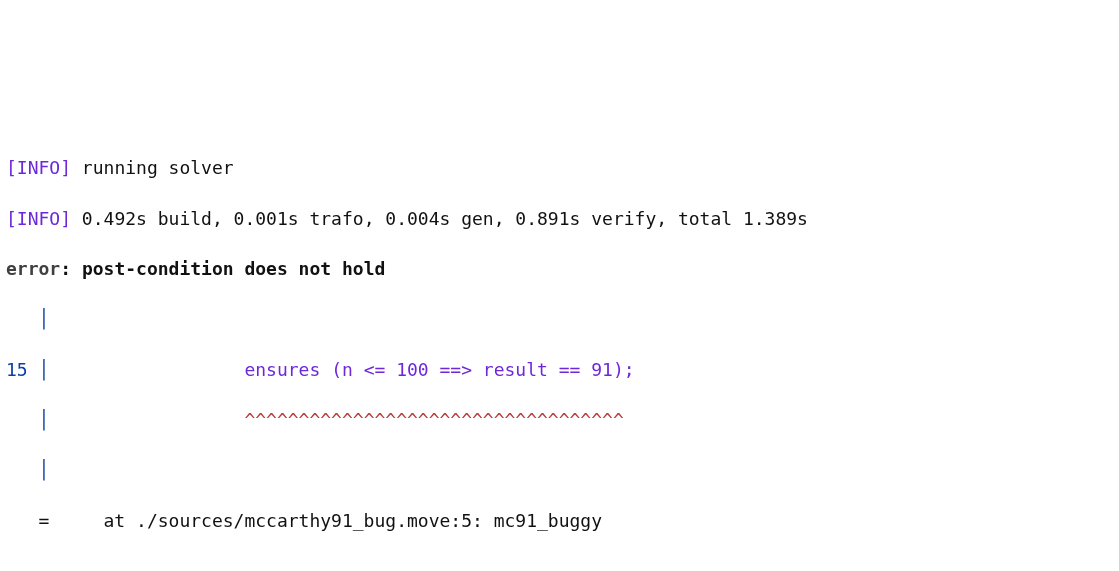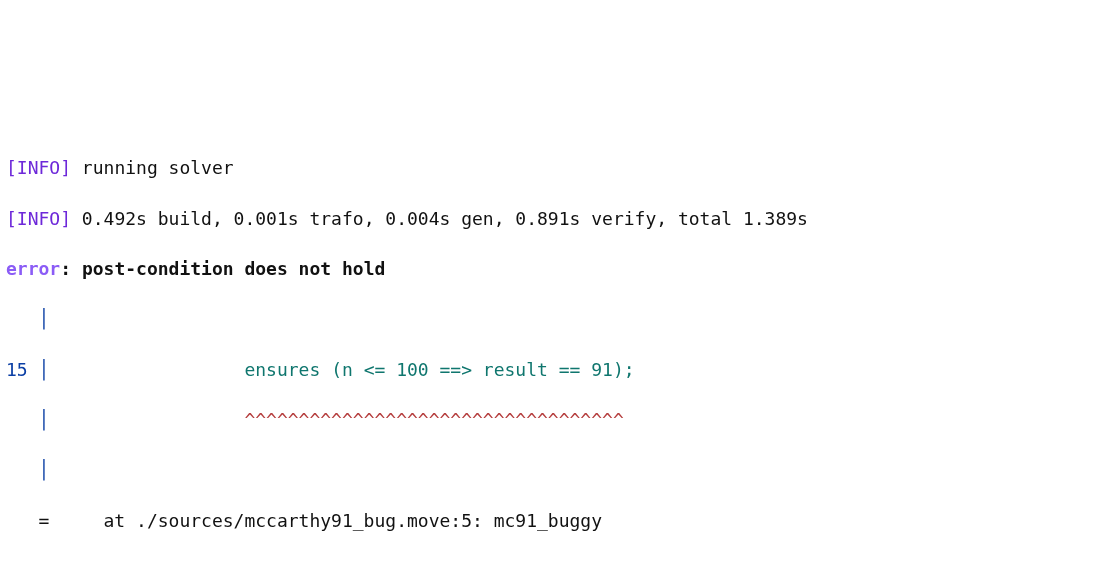--- a/index.html
+++ b/index.html
@@ -12,25 +12,25 @@
     line-height: 1.4;
     white-space: pre;
     letter-spacing: 0;
   }
   #terminal {
     padding: 4px 6px;
     width: 1119px;
     box-sizing: border-box;
   }
   .tag-info { color: #6d28d9; }
-  .err-bold { color: #8b5cf6; font-weight: 700; }
+  .err-bold { color: #404040; font-weight: 700; }
   .msg-bold { font-weight: 700; }
   .gutter-num { color: #0b3fa5; margin-top: 47px; }
   .box { color: #0b3fa5; }
-  .spec { color: #0f766e; }
+  .spec { color: #6d28d9; }
   .caret { color: #b53d3d; }
 </style>
 </head>
 <body>
 
 
 
 <div id="terminal">
 <div><span class="tag-info">[INFO]</span><span> running solver</span></div>
 <div><span class="tag-info">[INFO]</span><span> 0.492s build, 0.001s trafo, 0.004s gen, 0.891s verify, total 1.389s</span></div>

